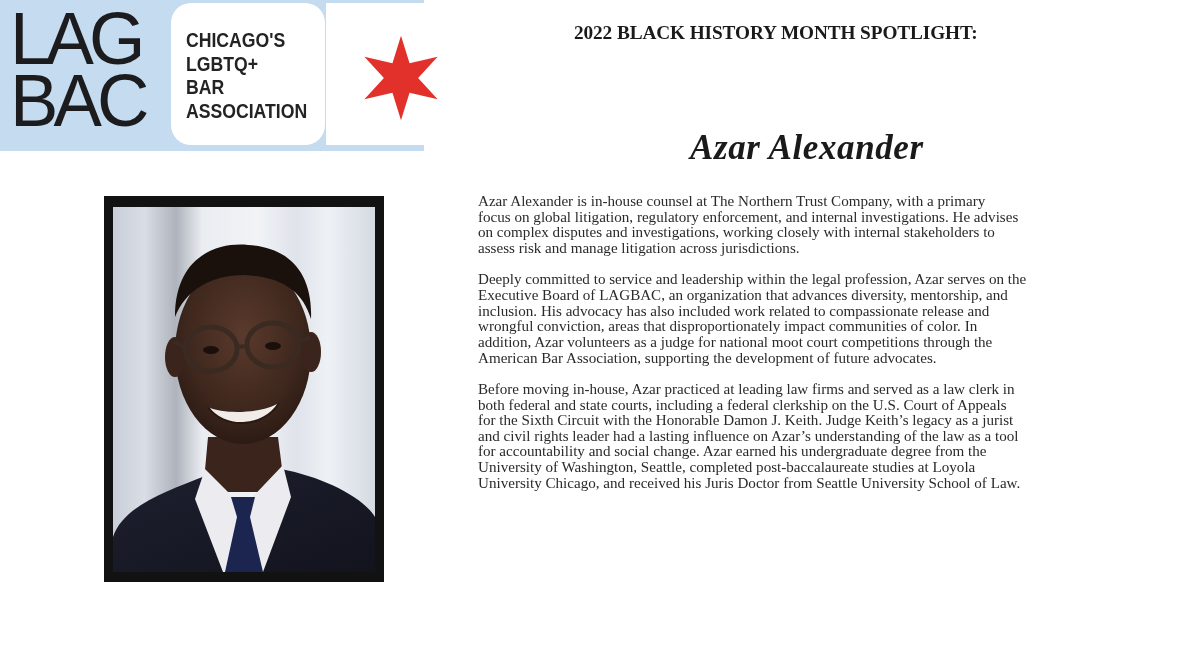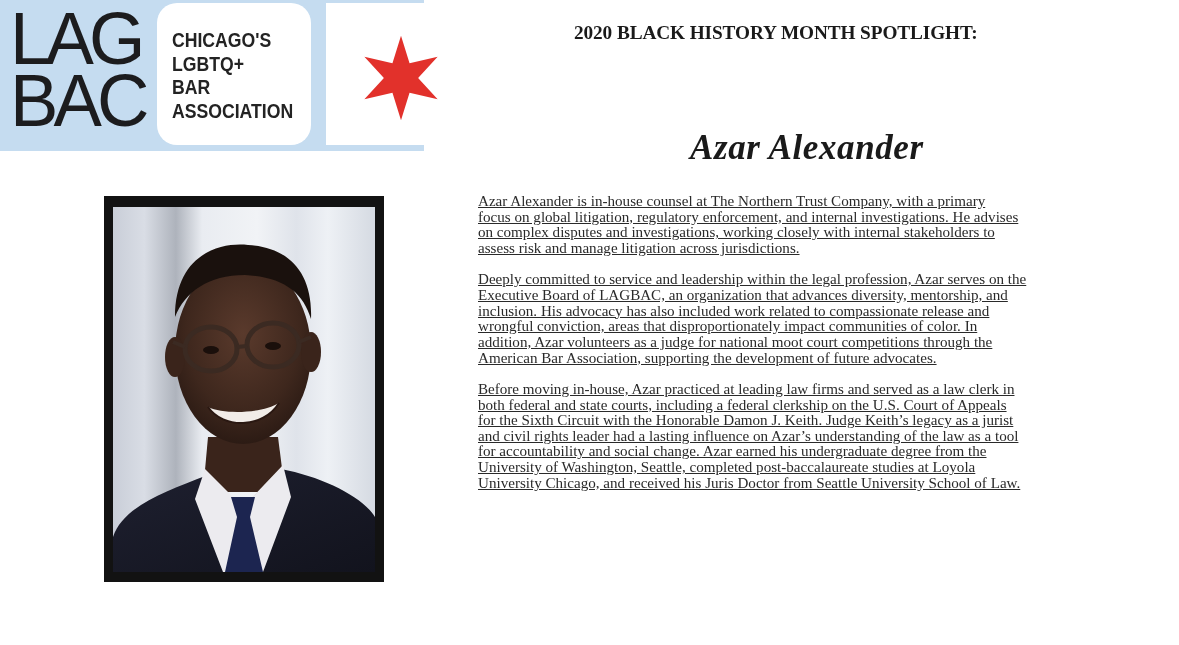--- a/index.html
+++ b/index.html
@@ -41,21 +41,21 @@
   .logo-mark span {
     display: block;
   }
   .logo-box {
     position: absolute;
     top: 3px;
     height: 142px;
     background: #ffffff;
   }
   .logo-box.text-box {
-    left: 157px;
+    left: 171px;
     width: 154px;
     border-radius: 20px;
   }
   .logo-box.star-box {
     left: 326px;
     width: 156px;
   }
   .org-name {
     position: absolute;
     left: 15px;
@@ -139,21 +139,20 @@
     top: 194px;
     width: 662px;
     font-family: "Liberation Serif", "DejaVu Serif", serif;
     font-size: 15.1px;
     line-height: 15.65px;
     color: #2a2a2a;
   }
   .bio p {
     margin: 0 0 15.65px 0;
     white-space: pre-line;
-    text-decoration: underline;
   }
 </style>
 </head>
 <body>
 
 <div class="logo">
   <div class="logo-mark">
     <span>LAG</span>
     <span>BAC</span>
   </div>
@@ -167,21 +166,21 @@
     </div>
   </div>
 
   <div class="logo-box star-box">
     <svg class="star" viewBox="-50 -50 100 100" xmlns="http://www.w3.org/2000/svg">
       <polygon fill="#e2312b" points="0,-47 9.5,-16.5 40.7,-23.5 19,0 40.7,23.5 9.5,16.5 0,47 -9.5,16.5 -40.7,23.5 -19,0 -40.7,-23.5 -9.5,-16.5"></polygon>
     </svg>
   </div>
 </div>
 
-<div class="spotlight-heading">2020 BLACK HISTORY MONTH SPOTLIGHT:</div>
+<div class="spotlight-heading">2022 BLACK HISTORY MONTH SPOTLIGHT:</div>
 <div class="person-name">Azar Alexander</div>
 
 <div class="photo-frame">
   <div class="photo">
     <svg viewBox="0 0 262 365" preserveAspectRatio="none" xmlns="http://www.w3.org/2000/svg">
       <defs>
         <radialGradient id="skin" cx="50%" cy="40%" r="60%">
           <stop offset="0%" stop-color="#5a3a2c"></stop>
           <stop offset="70%" stop-color="#3e271d"></stop>
           <stop offset="100%" stop-color="#2c1b14"></stop>

